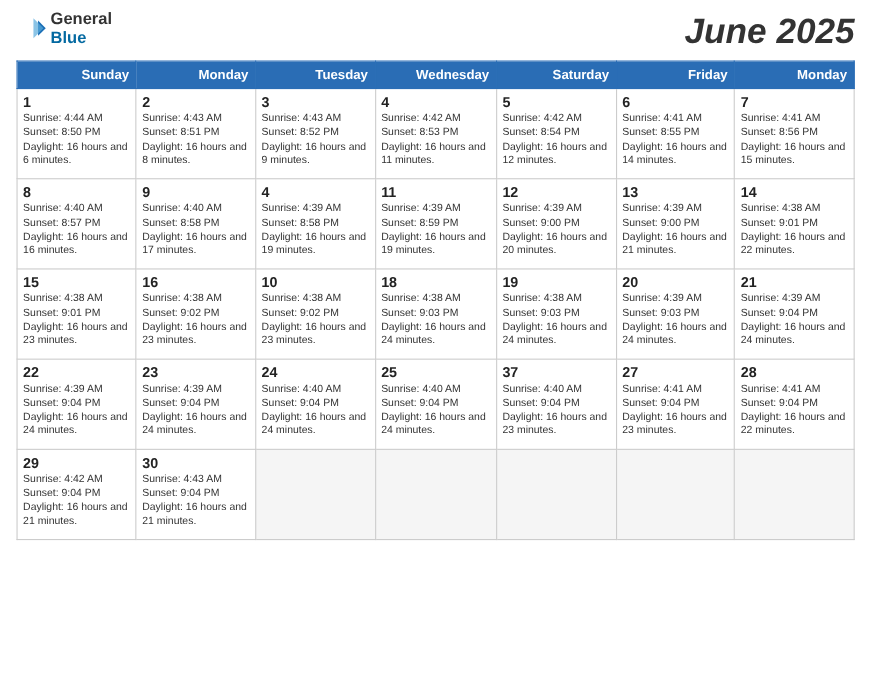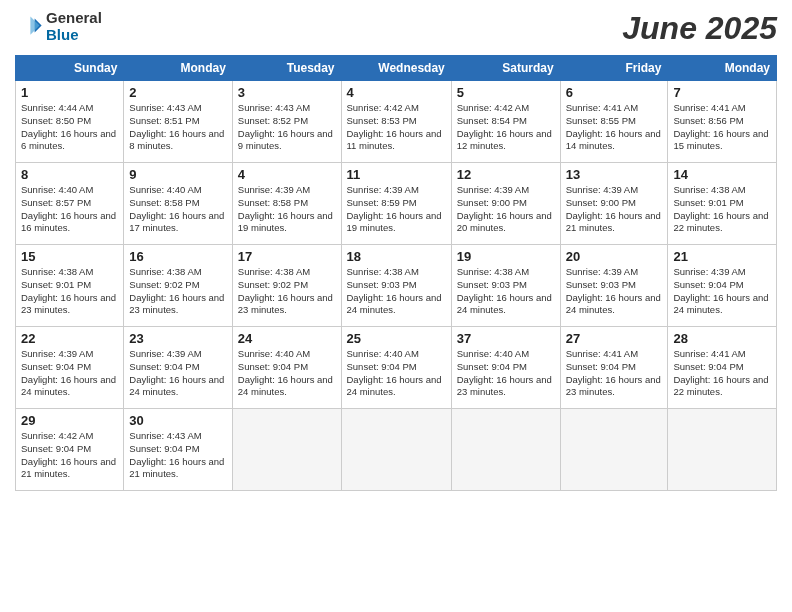--- a/index.html
+++ b/index.html
@@ -258,21 +258,21 @@
       </td>
           <td>
         <div class="day-num">16</div>
         <div class="day-info">
           Sunrise: 4:38 AM<br>
           Sunset: 9:02 PM<br>
           Daylight: 16 hours and 23 minutes.
         </div>
       </td>
           <td>
-        <div class="day-num">17</div>
+        <div class="day-num">10</div>
         <div class="day-info">
           Sunrise: 4:38 AM<br>
           Sunset: 9:02 PM<br>
           Daylight: 16 hours and 23 minutes.
         </div>
       </td>
           <td>
         <div class="day-num">18</div>
         <div class="day-info">
           Sunrise: 4:38 AM<br>

